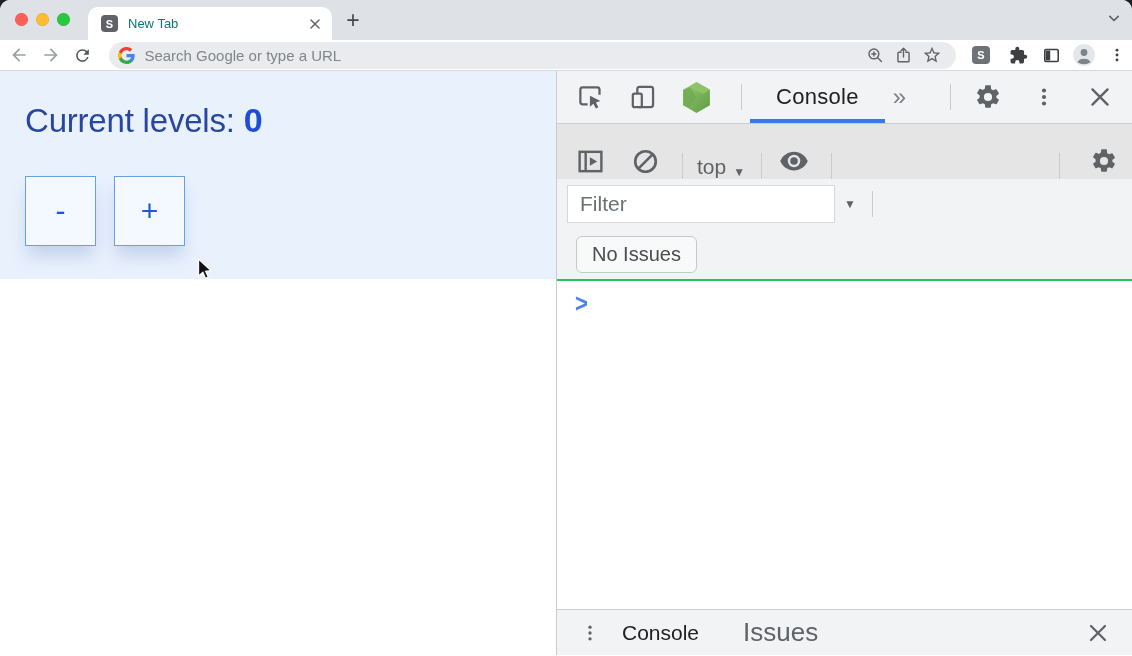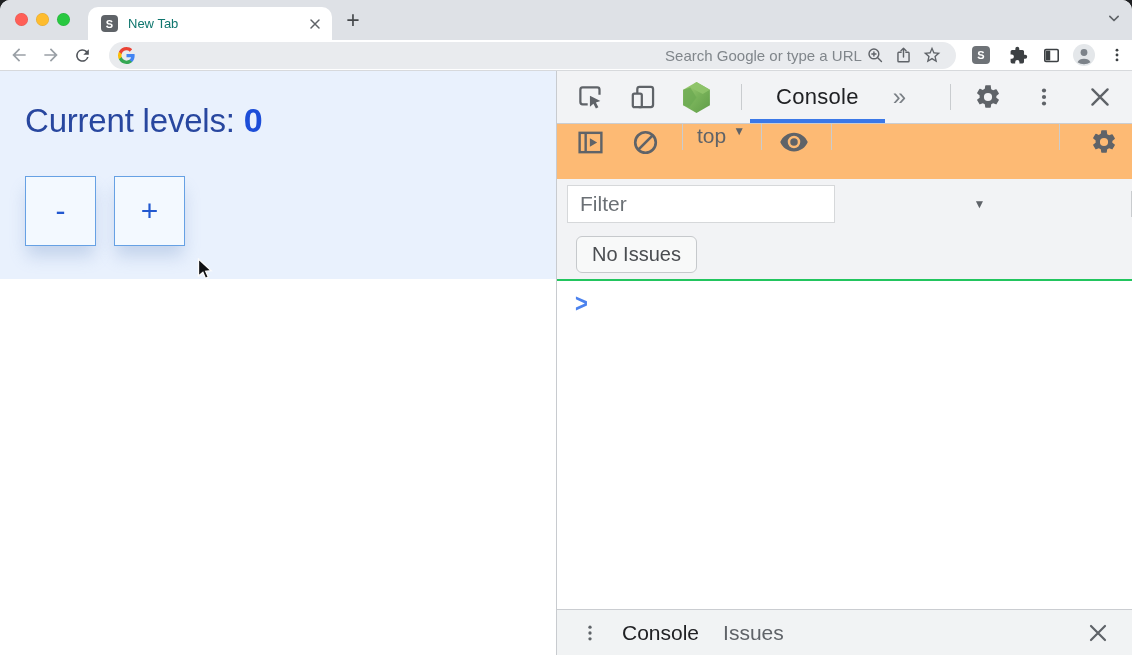--- a/index.html
+++ b/index.html
@@ -15,21 +15,21 @@
   .tab-title { margin-left:10px; font-size:13px; color:#0f766e; flex:1; }
   .icon-btn { display:flex; align-items:center; justify-content:center; background:none; border:none; cursor:default; }
   .newtab { position:absolute; left:340px; top:7px; width:26px; height:26px; font-size:23px; font-weight:300; color:#44474a; display:flex; align-items:center; justify-content:center; }
   .tabsearch { position:absolute; right:8px; top:8px; }
 
   
   .navbar { position:relative; height:31px; background:#fff; border-bottom:1px solid #d7d9dc; display:flex; align-items:center; }
   .nav-ic { width:30px; height:26px; display:flex; align-items:center; justify-content:center; }
   .back { margin-left:4px; } .fwd { margin-left:2px; } .reload { margin-left:2px; }
   .omnibox { position:relative; margin-left:12px; width:852px; height:27px; background:#e9ebee; border-radius:14px; display:flex; align-items:center; padding:0 10px 0 9px; }
-  .omnibox input { flex:1; border:none; outline:none; background:transparent; font-size:15px; color:#202124; margin-left:9px; font-family:inherit;text-align:right; }
+  .omnibox input { flex:1; border:none; outline:none; background:transparent; font-size:15px; color:#202124; margin-left:9px; font-family:inherit; }
   .omnibox input::placeholder { color:#80868b; }
   .omni-ic { width:28px; height:24px; display:flex; align-items:center; justify-content:center; }
   .ext-s { width:18px; height:18px; border-radius:4px; background:#6e7277; color:#fff; font-size:11px; font-weight:bold; display:flex; align-items:center; justify-content:center; margin-left:16px; }
   .nav-right { width:30px; height:26px; display:flex; align-items:center; justify-content:center; margin-left:3px; }
 
   
   .main { position:relative; display:flex; height:584px; }
   .page { position:relative; width:556px; background:#fff; }
   .hero { height:208px; background:#e9f1fd; padding:30px 26px 0 25px; }
   .hero h1 { font-size:33px; font-weight:500; color:#28479f; letter-spacing:-0.2px; }
@@ -42,34 +42,34 @@
   .cursor { position:absolute; left:197px; top:187px; z-index:5; }
 
   
   .devtools { width:576px; border-left:1px solid #c8cbcf; background:#fff; display:flex; flex-direction:column; }
   .dt-row1 { position:relative; height:53px; background:#f2f3f5; border-bottom:1px solid #cacdd1; display:flex; align-items:center; padding:0 14px 0 15px; flex:none; }
   .dt-ic { width:36px; height:36px; display:flex; align-items:center; justify-content:center; flex:none; }
   .vdiv { width:1px; height:26px; background:#c9cccf; flex:none; }
   .dt-tab { position:relative; height:100%; display:flex; align-items:center; padding:0 26px; font-size:22px; letter-spacing:.3px; color:#202124; flex:none; }
   .dt-tab::after { content:""; position:absolute; left:0; right:0; bottom:0; height:4px; background:#3b78e7; }
   .more-tabs { font-size:24px; color:#7a7f85; margin-left:8px; flex:none; }
-  .dt-row2 { height:55px; background:#fdba74; display:flex; align-items:flex-start; padding:0 10px 0 15px; flex:none; }
+  .dt-row2 { height:55px; background:#e5e5e5; display:flex; align-items:flex-end; padding:0 10px 0 15px; flex:none; }
   .ctx { font-size:21px; color:#5f6368; margin-left:14px; }
   .dd-arrow { font-size:12px; color:#5f6368; margin-left:7px; }
-  .dt-row3 { height:50px; background:#f2f3f5; display:flex; align-items:center; padding:0 0 0 10px; flex:none;justify-content:space-between; }
+  .dt-row3 { height:50px; background:#f2f3f5; display:flex; align-items:center; padding:0 0 0 10px; flex:none; }
   .filter { width:268px; height:38px; border:1px solid #d6d8da; background:#fff; font-size:21px; padding-left:12px; color:#202124; font-family:inherit; outline:none; }
   .filter::placeholder { color:#6b7075; }
   .levels { font-size:21px; color:#5f6368; margin-left:16px; }
   .dt-row4 { height:52px; background:#f2f3f5; border-bottom:2px solid #22c55e; display:flex; align-items:center; padding-left:19px; flex:none; }
   .no-issues { font-size:20px; color:#4a4d51; background:#f8f9f9; border:1px solid #c6c9cc; border-radius:6px; padding:6px 15px; font-family:inherit; cursor:pointer; }
   .console-area { flex:1; background:#fff; padding:12px 0 0 18px; }
   .prompt { font-size:22px; font-weight:700; color:#4b82ee; line-height:1; transform:scaleY(1.15); display:inline-block; }
   .drawer { height:46px; background:#f1f3f4; border-top:1px solid #cacdd1; display:flex; align-items:center; padding:0 16px 0 21px; flex:none; }
   .drawer-tab-sel { font-size:21px; color:#202124; margin-left:20px; }
-  .drawer-tab { font-size:21px; color:#5f6368; margin-left:24px; }
+  .drawer-tab { font-size:26px; color:#5f6368; margin-left:44px; }
   .drawer .dt-ic.close { margin-left:auto; }
   .ml-auto { margin-left:auto; }
   .g17 { margin-left:17px; } .g19 { margin-left:19px; } .g27 { margin-left:27px; }
   .g14 { margin-left:14px; } .g16 { margin-left:16px; } .g20 { margin-left:20px; } .g26 { margin-left:26px; } .g8 { margin-left:8px; }
 </style>
 </head>
 <body>
 
 <div class="window">
 

